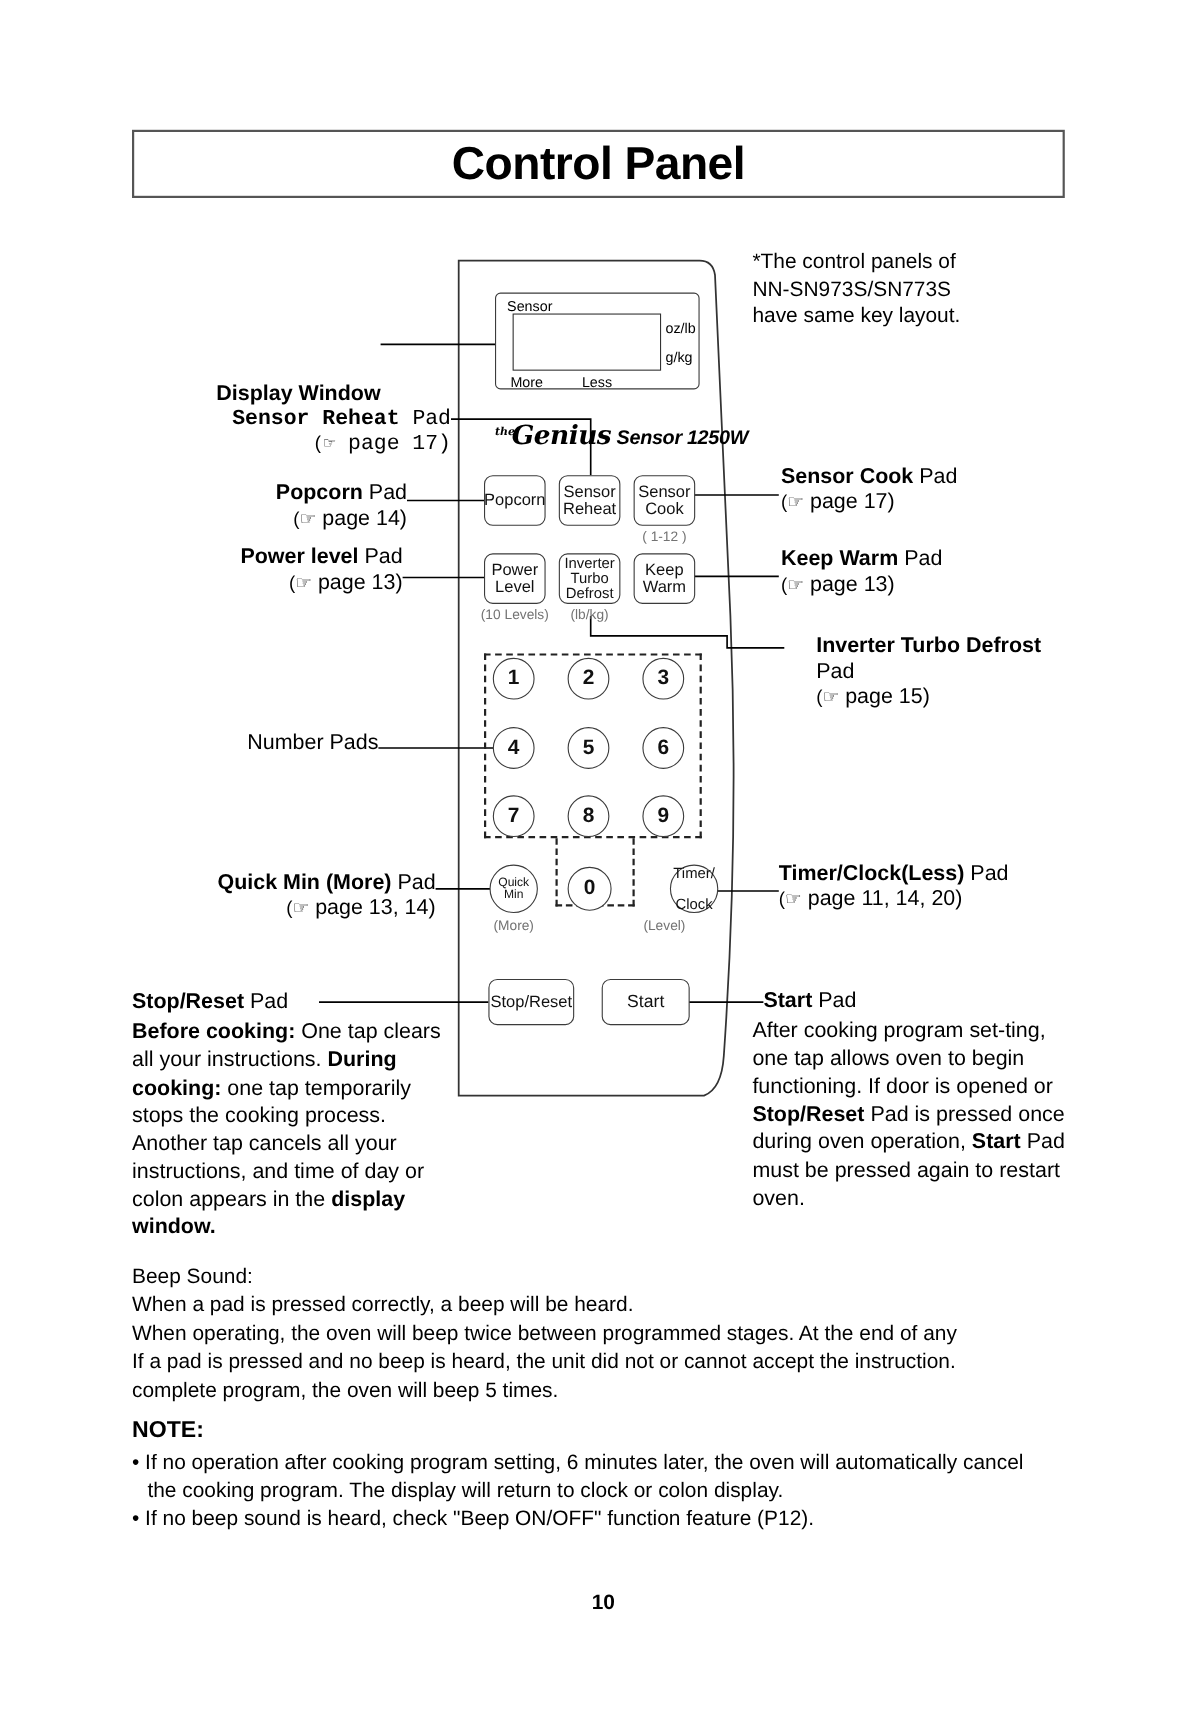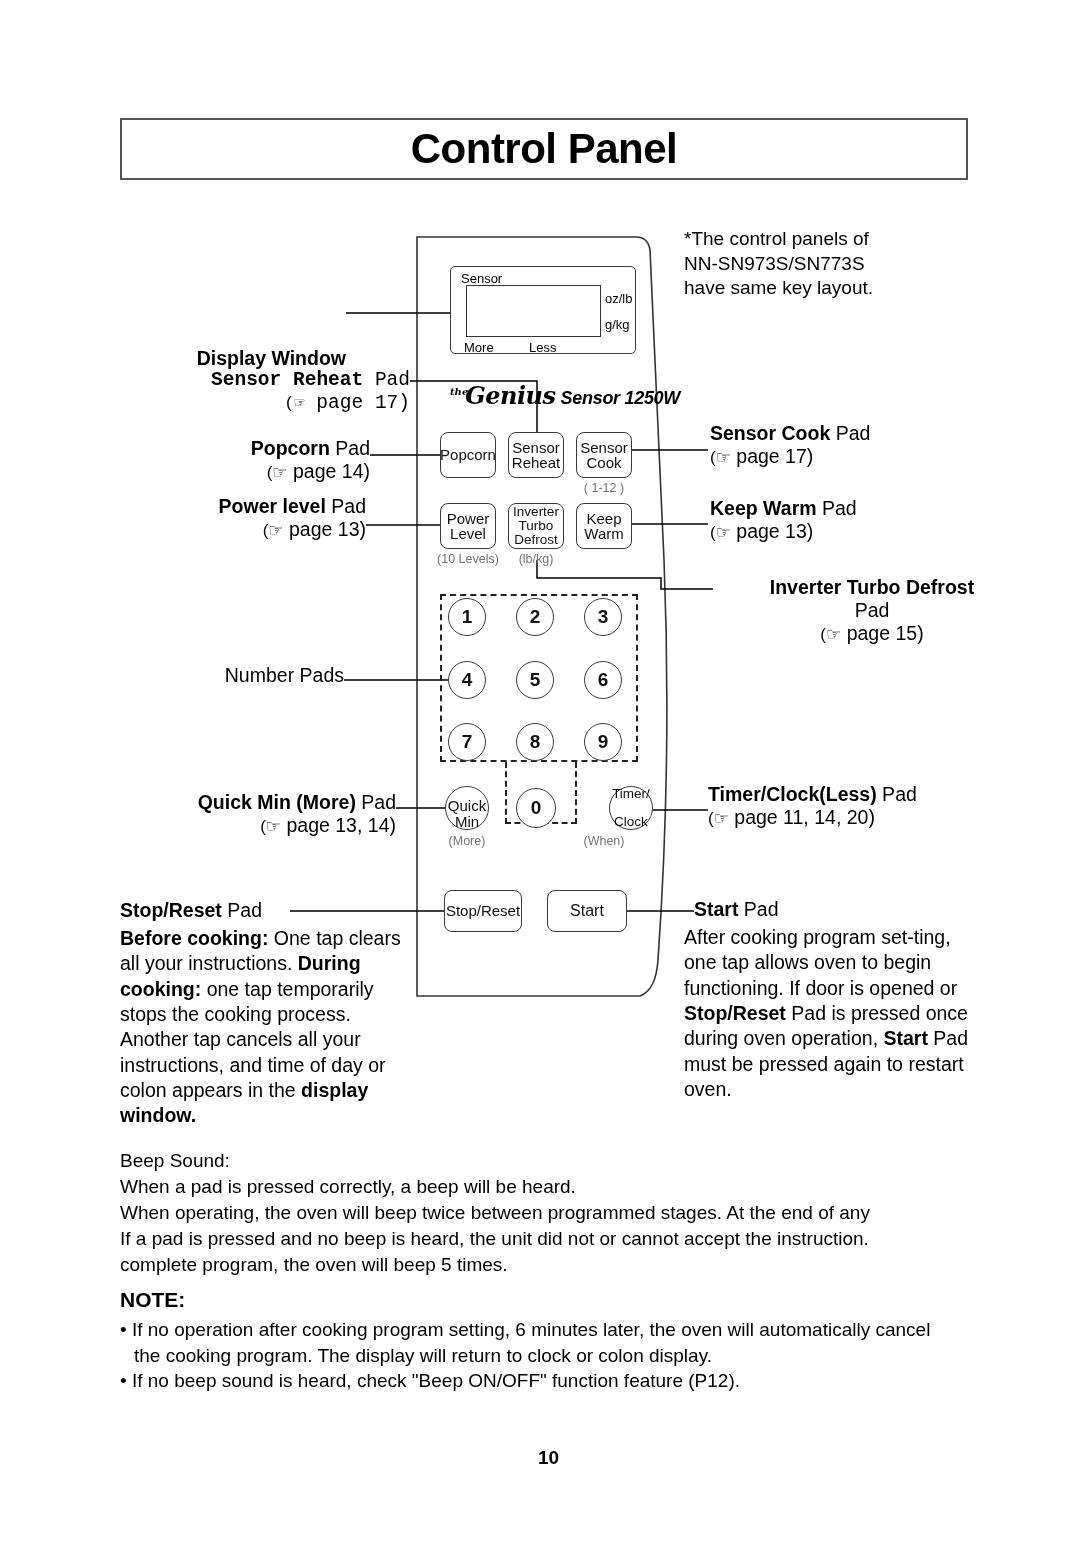--- a/index.html
+++ b/index.html
@@ -334,35 +334,35 @@
 <div class="panel-key numkey" style="left:448px; top:723px; width:38px; height:38px;">
   <span>7</span>
 </div>
 <div class="panel-key numkey" style="left:516px; top:723px; width:38px; height:38px;">
   <span>8</span>
 </div>
 <div class="panel-key numkey" style="left:584px; top:723px; width:38px; height:38px;">
   <span>9</span>
 </div>
 
-<div class="panel-key round" style="left:445px; top:786px; width:44px; height:44px; flex-direction:column; font-size:15px;justify-content:flex-end;">
+<div class="panel-key round" style="left:445px; top:786px; width:44px; height:44px; flex-direction:column; font-size:11px;">
   <span>Quick</span>
   <span>Min</span>
 </div>
 <div class="key-sub" style="left:443px; top:834px; width:48px;">(More)</div>
 
 <div class="panel-key numkey" style="left:516px; top:788px; width:40px; height:40px;">
   <span>0</span>
 </div>
 
 <div class="panel-key round" style="left:609px; top:786px; width:44px; height:44px; flex-direction:column; font-size:13.5px;justify-content:space-between;">
   <span>Timer/</span>
   <span>Clock</span>
 </div>
-<div class="key-sub" style="left:580px; top:834px; width:48px;">(When)</div>
+<div class="key-sub" style="left:580px; top:834px; width:48px;">(Level)</div>
 
 <div class="panel-key" style="left:444px; top:890px; width:78px; height:42px; font-size:15px;">
   <span>Stop/Reset</span>
 </div>
 <div class="panel-key" style="left:547px; top:890px; width:80px; height:42px; font-size:16px;">
   <span>Start</span>
 </div>
 
 <div class="callout right-align" style="left:110px; top:300px; width:236px;margin-top:47px;">
   <b>Display Window</b>
@@ -410,21 +410,21 @@
 <div class="callout" style="left:710px; top:422px; width:300px;">
   <div><b>Sensor Cook</b><span> Pad</span></div>
   <div><span class="hand">(☞</span><span> page 17)</span></div>
 </div>
 
 <div class="callout" style="left:710px; top:497px; width:300px;">
   <div><b>Keep Warm</b><span> Pad</span></div>
   <div><span class="hand">(☞</span><span> page 13)</span></div>
 </div>
 
-<div class="callout" style="left:722px; top:576px; width:300px;text-align:center;">
+<div class="callout" style="left:742px; top:576px; width:300px;">
   <div><b>Inverter Turbo Defrost</b></div>
   <div><span>Pad</span></div>
   <div><span class="hand">(☞</span><span> page 15)</span></div>
 </div>
 
 <div class="callout" style="left:708px; top:783px; width:330px;">
   <div><b>Timer/Clock(Less)</b><span> Pad</span></div>
   <div><span class="hand">(☞</span><span> page 11, 14, 20)</span></div>
 </div>
 

